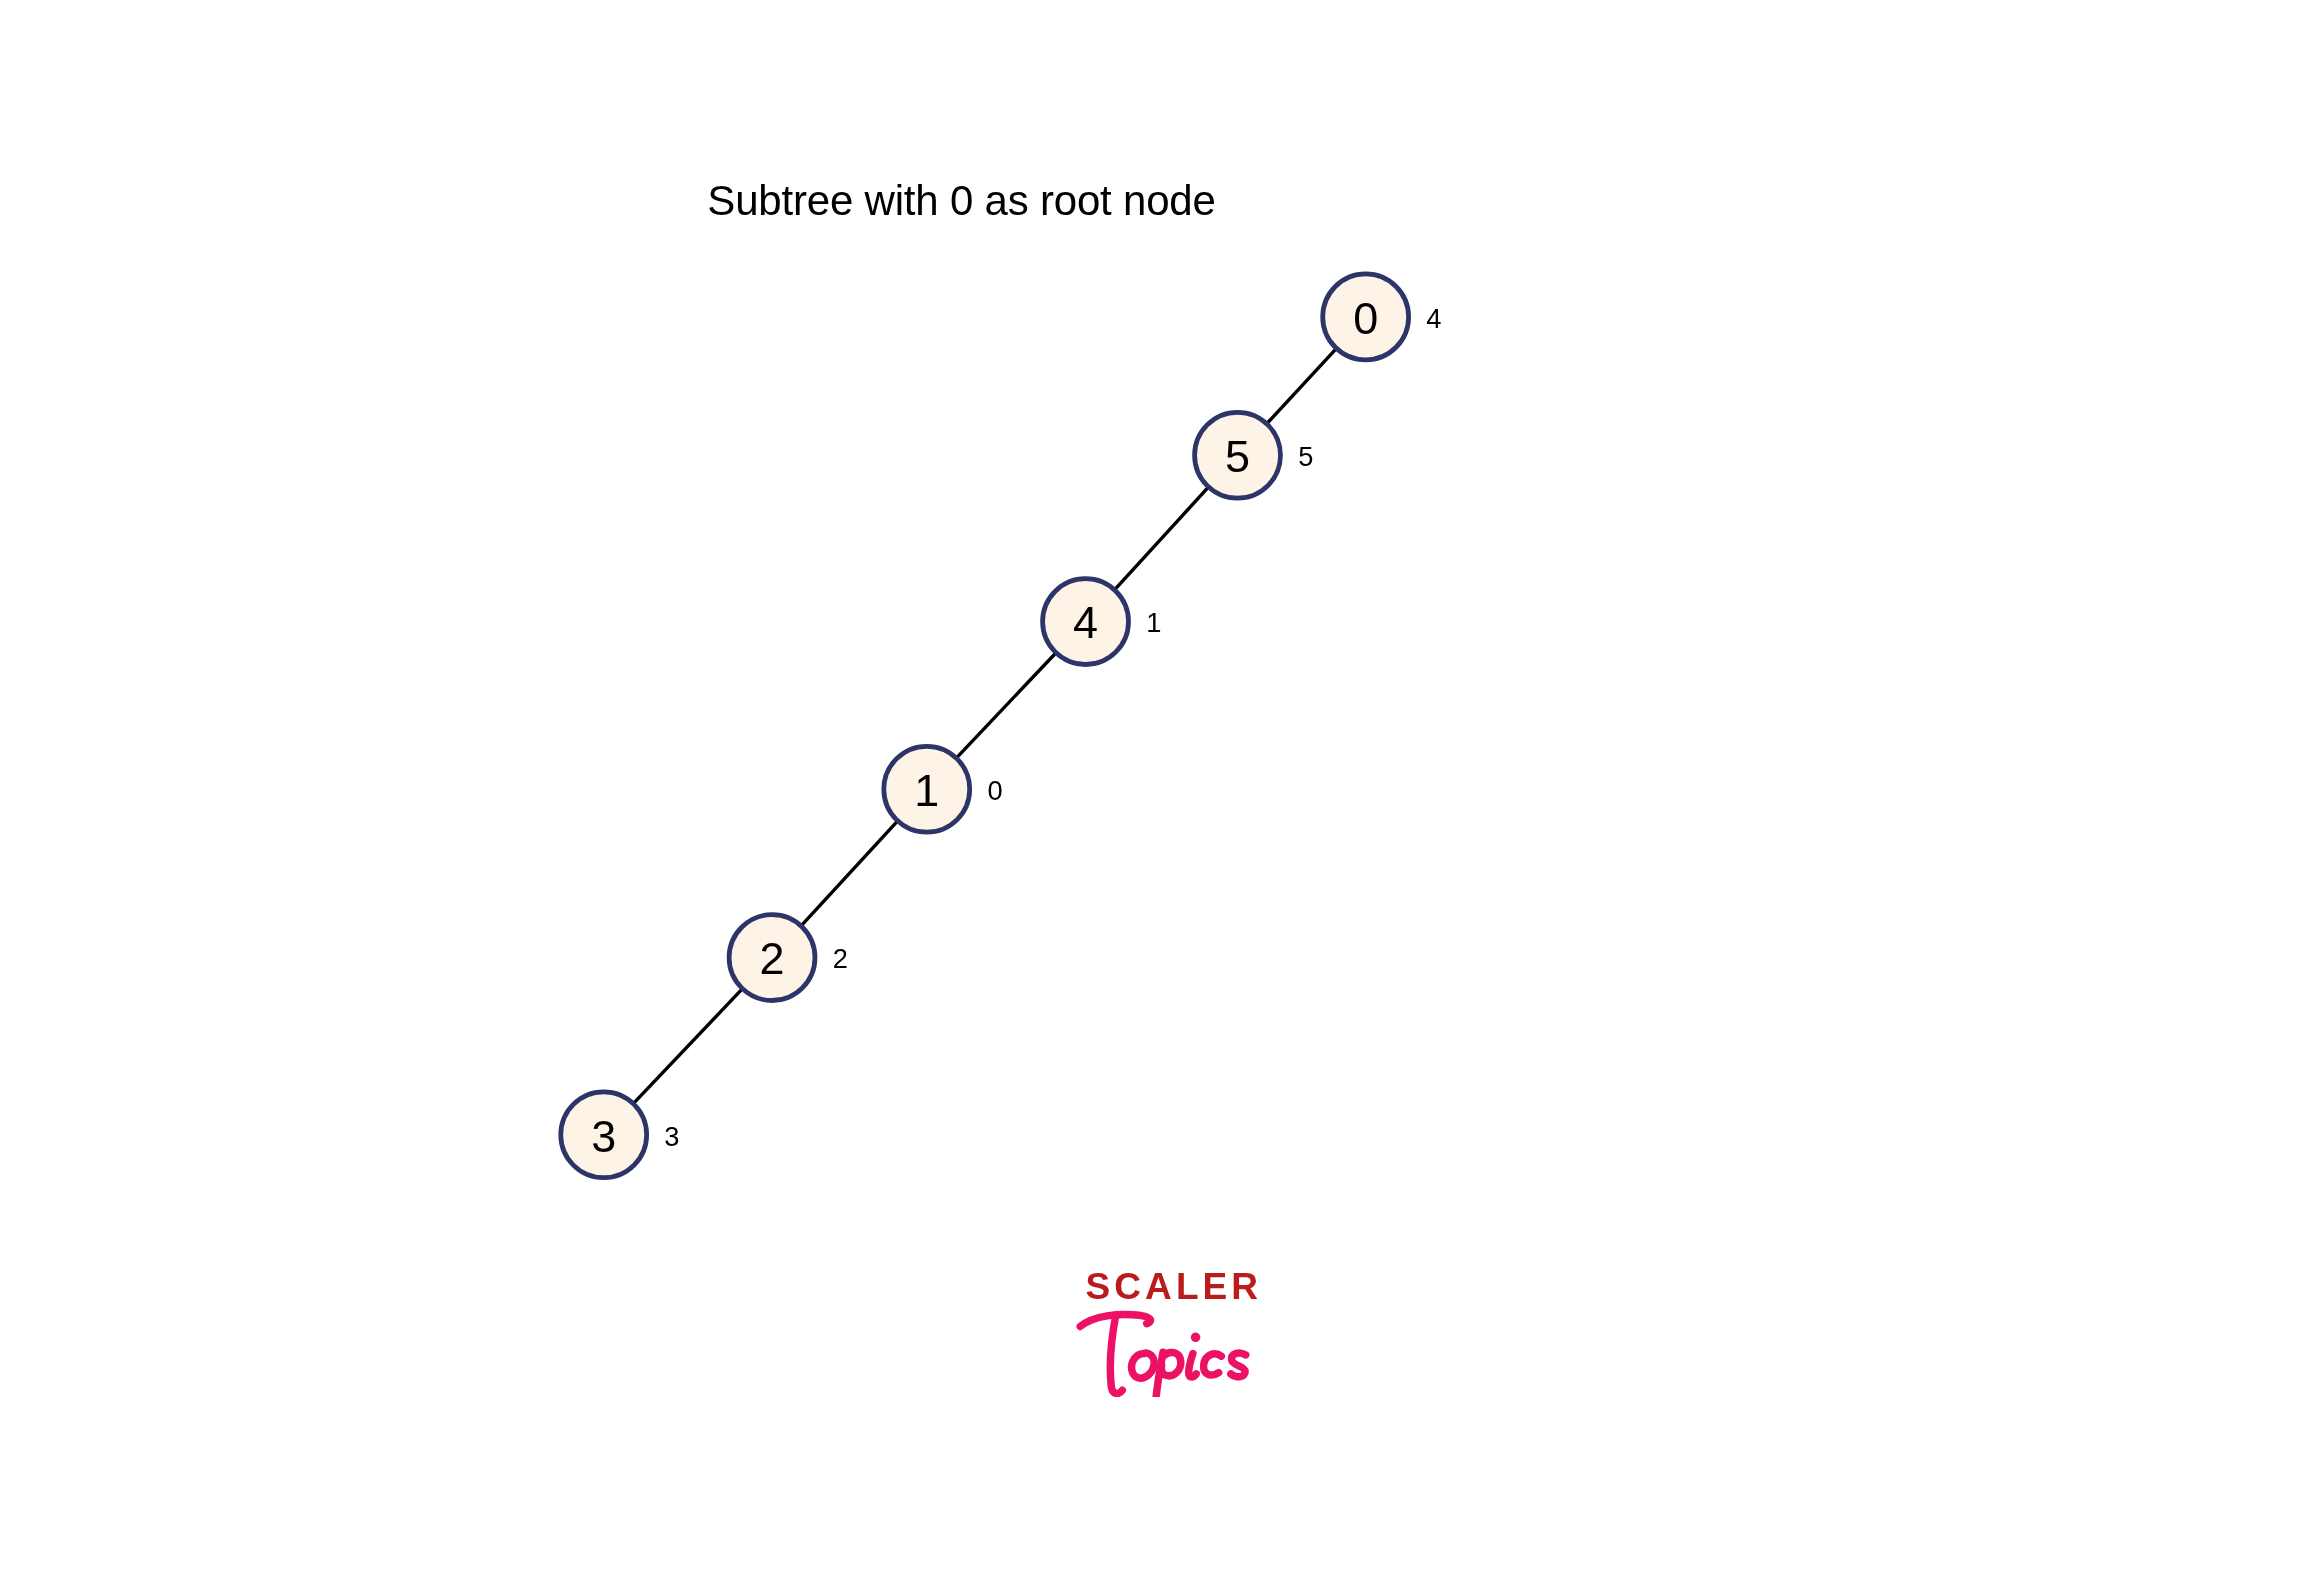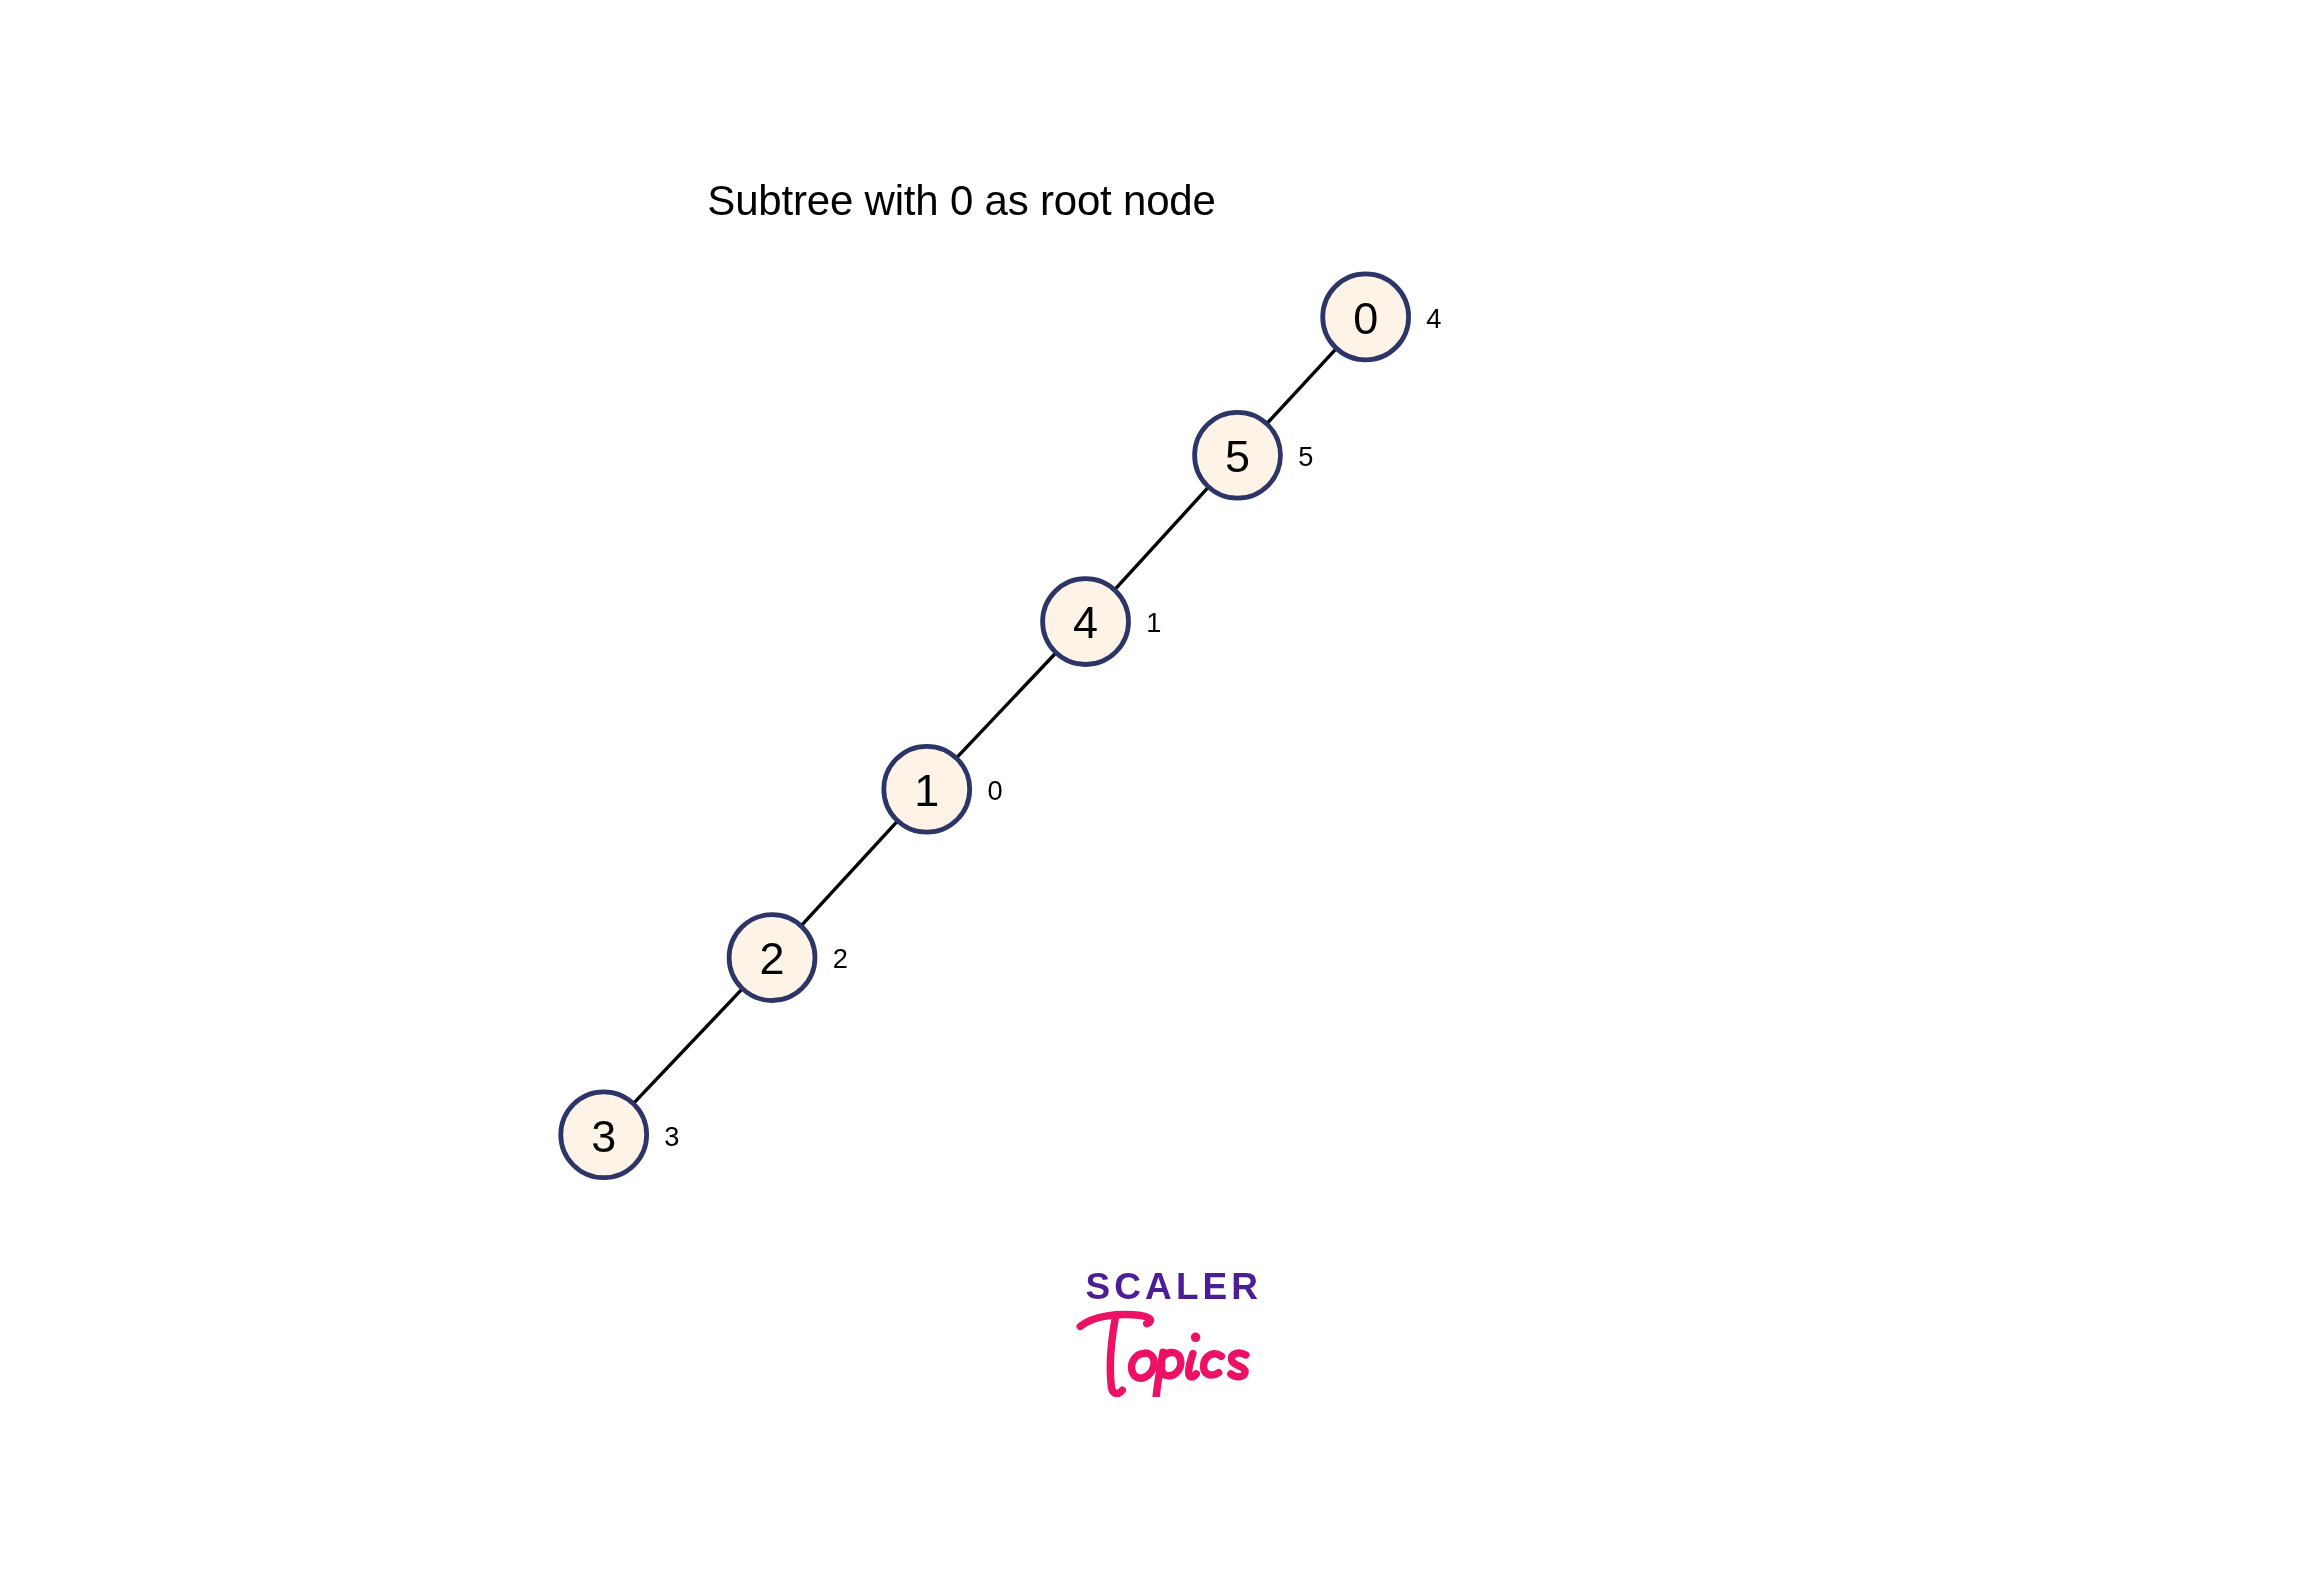--- a/index.html
+++ b/index.html
@@ -106,21 +106,21 @@
     width: 273px;
     text-align: center;
     user-select: none;
   }
   .logo-scaler {
     display: block;
     font-family: "Liberation Sans", sans-serif;
     font-size: 37px;
     font-weight: 700;
     letter-spacing: 4.1px;
-    color: #4c1d95;
+    color: #b91c1c;
     line-height: 1;
     margin-left: 2.7px;
   }
   .logo-topics {
     display: block;
     margin-top: -2.7px;
   }
   .logo-topics svg {
     display: block;
     margin: 0 auto;

